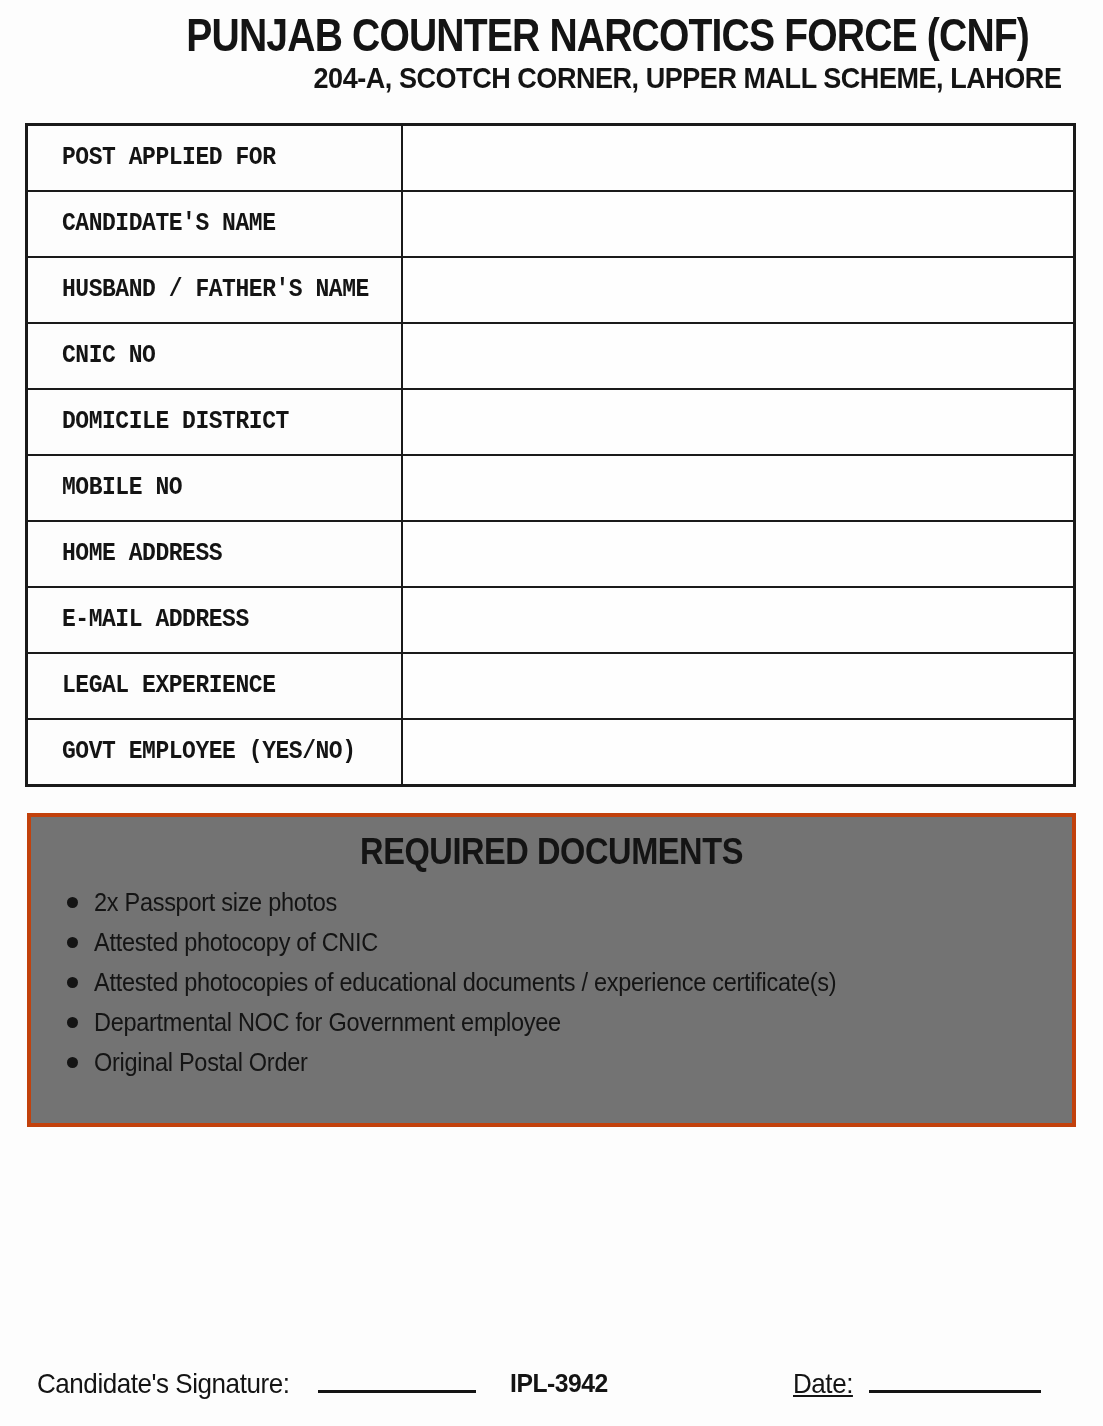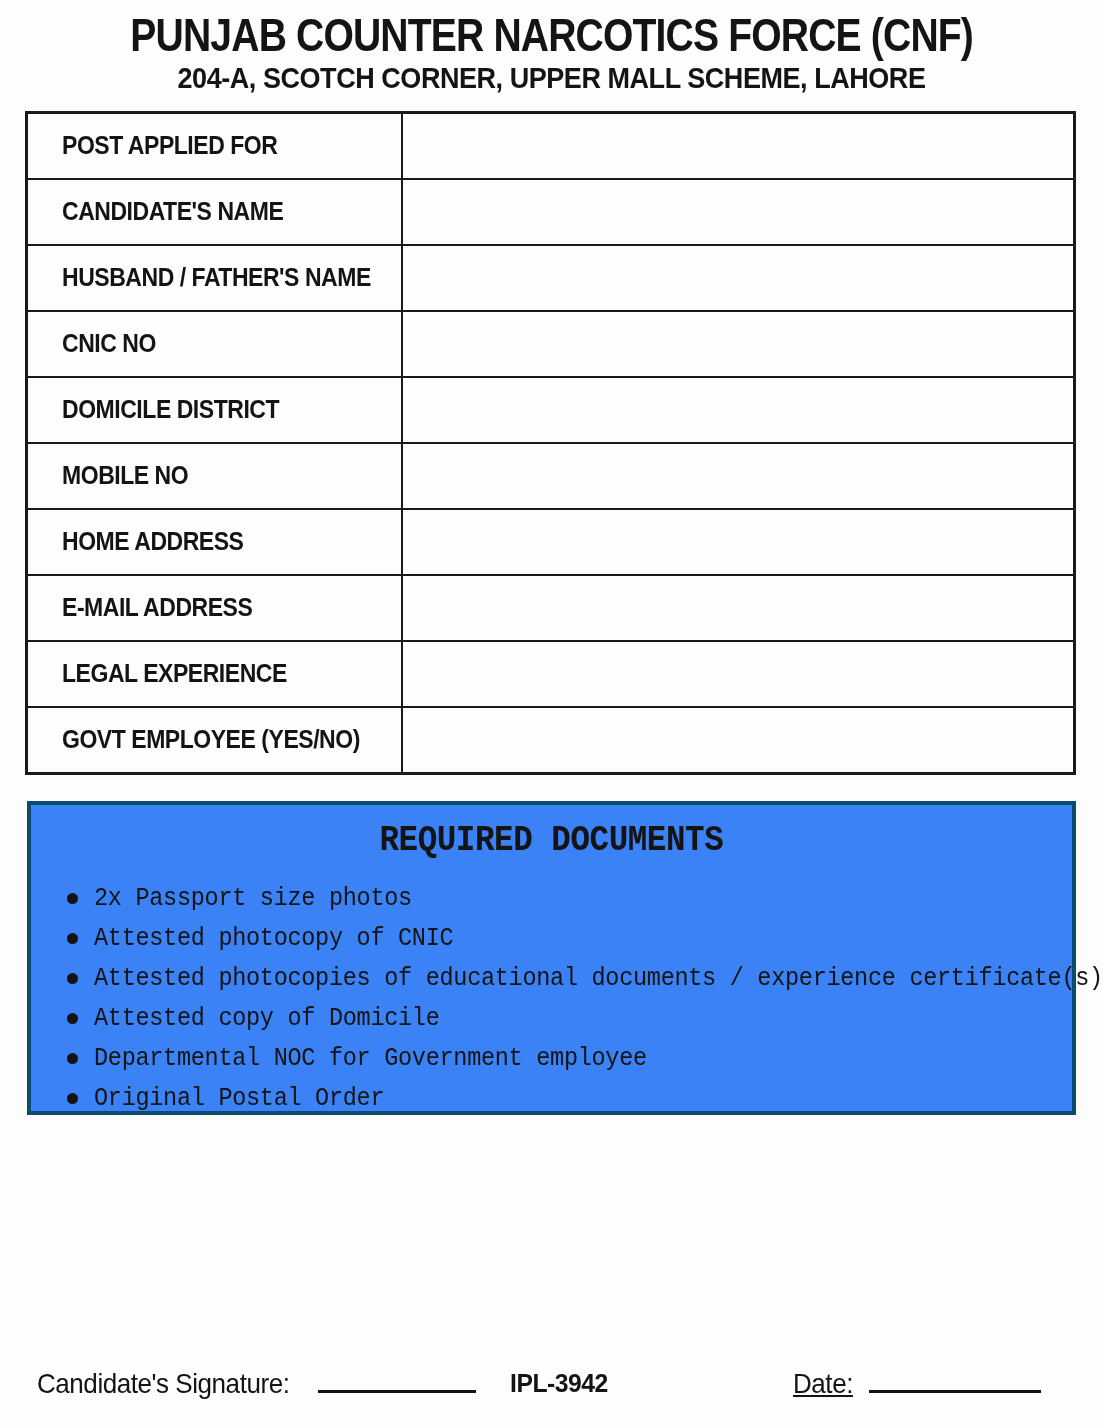--- a/index.html
+++ b/index.html
@@ -11,21 +11,21 @@
     position: relative;
     width: 1103px;
     height: 1426px;
     background: #fdfdfd;
     font-family: "Liberation Sans", sans-serif;
     color: #141414;
     overflow: hidden;
   }
   
   .header {
-    text-align: center;
+    text-align: right;
     padding-top: 10px;
   }
   .title {
     margin: 0;
     font-size: 46px;
     font-weight: bold;
     letter-spacing: -1px;
     display: inline-block;
     transform: scaleX(0.85);
     transform-origin: center;
@@ -38,24 +38,25 @@
     font-weight: bold;
     letter-spacing: -0.5px;
     display: inline-block;
     transform: scaleX(0.9);
     transform-origin: center;
     white-space: nowrap;
     line-height: 1.1;
   }
   
   .form-table {
-    margin: 17px 0 0 25px;
+    margin: 29px 0 0 25px;
     width: 1051px;
     border-collapse: collapse;
     border: 3px solid #1a1a1a;
+    font-family: Liberation Mono, monospace;
   }
   .form-table td {
     border: 2px solid #1a1a1a;
     height: 62px;
     vertical-align: middle;
   }
   td.label-cell {
     width: 338px;
     padding-left: 34px;
   }
@@ -69,41 +70,40 @@
     white-space: nowrap;
   }
   td.value-cell {
     background: #fefefe;
   }
   
   .docs-box {
     margin: 26px 0 0 27px;
     width: 1041px;
     height: 306px;
-    border: 4px solid #0c4a6e;
-    background: #3b82f6;
-    font-family: Liberation Mono, monospace;
+    border: 4px solid #c2410c;
+    background: #737373;
   }
   .docs-title-wrap {
     text-align: center;
     padding-top: 14px;
   }
   .docs-title {
     margin: 0;
     font-size: 37px;
     font-weight: bold;
     letter-spacing: -0.5px;
     display: inline-block;
     transform: scaleX(0.88);
     transform-origin: center;
     white-space: nowrap;
   }
   .docs-list {
     list-style: none;
-    margin: 18px 0 0 0;
+    margin: 10px 0 0 0;
     padding: 0;
   }
   .docs-list li {
     display: flex;
     align-items: center;
     height: 40px;
   }
   .bullet-dot {
     width: 11px;
     height: 11px;
@@ -238,24 +238,20 @@
         <span class="bullet-dot"></span>
         <span class="doc-item-text">2x Passport size photos</span>
       </li>
       <li>
         <span class="bullet-dot"></span>
         <span class="doc-item-text">Attested photocopy of CNIC</span>
       </li>
       <li>
         <span class="bullet-dot"></span>
         <span class="doc-item-text">Attested photocopies of educational documents / experience certificate(s)</span>
-      </li>
-      <li>
-        <span class="bullet-dot"></span>
-        <span class="doc-item-text">Attested copy of Domicile</span>
       </li>
       <li>
         <span class="bullet-dot"></span>
         <span class="doc-item-text">Departmental NOC for Government employee</span>
       </li>
       <li>
         <span class="bullet-dot"></span>
         <span class="doc-item-text">Original Postal Order</span>
       </li>
     </ul>

